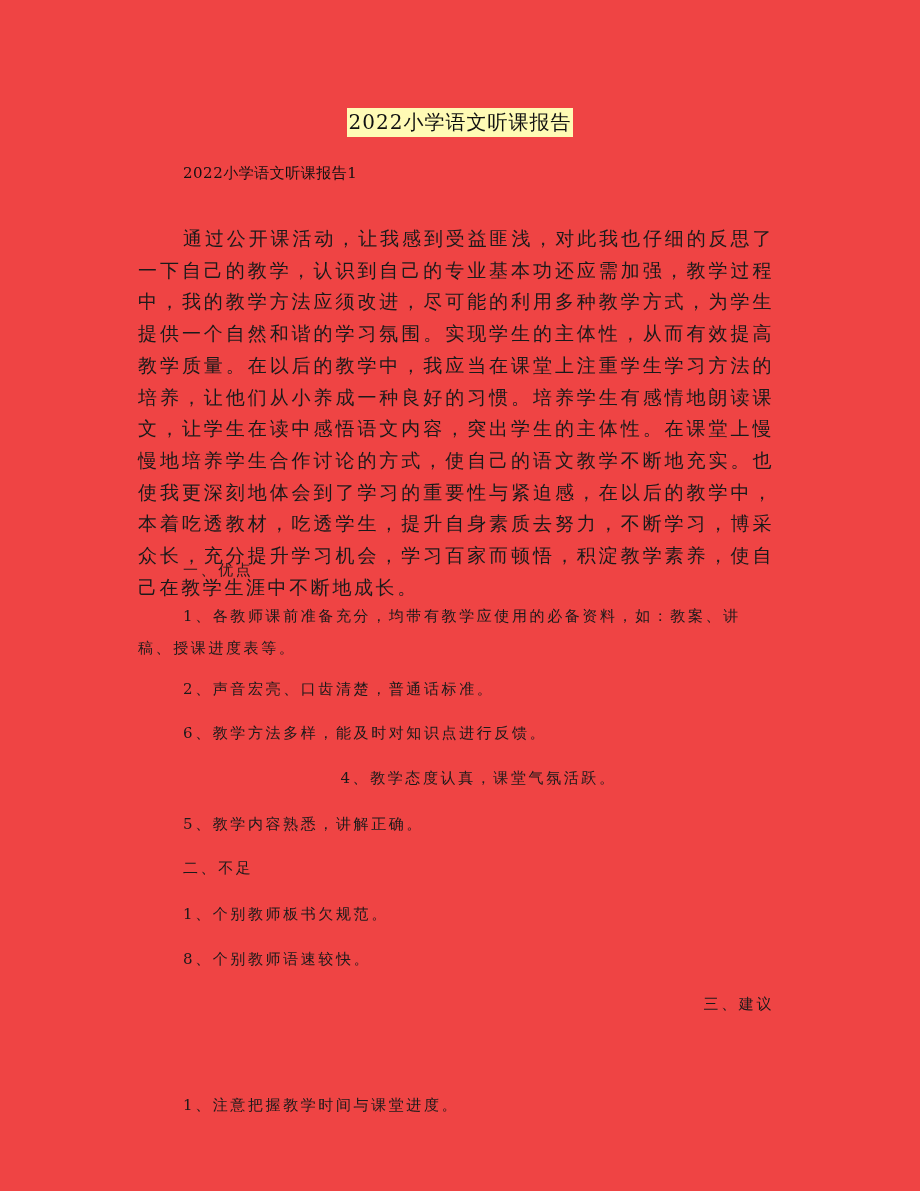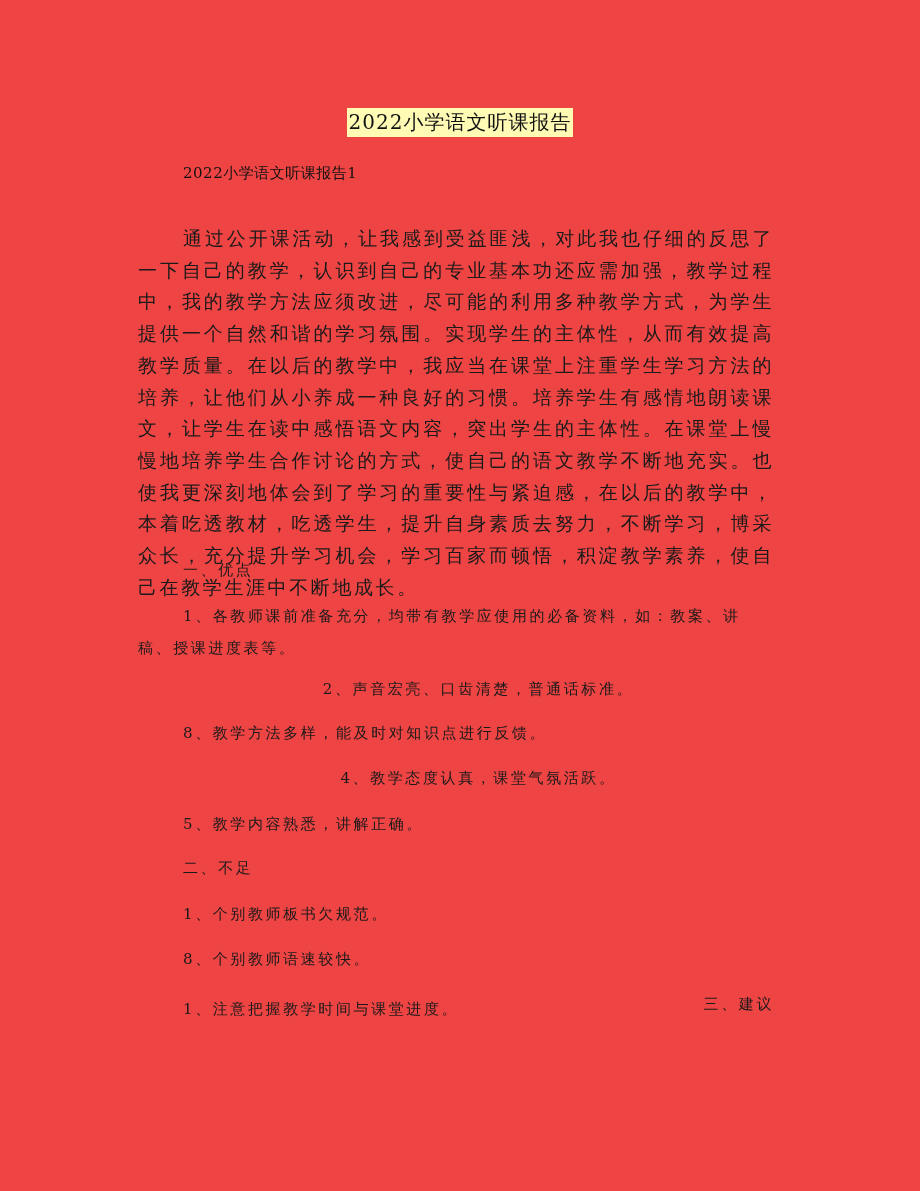--- a/index.html
+++ b/index.html
@@ -85,25 +85,25 @@
   </div>
 
   <div class="section-heading">2022小学语文听课报告1</div>
 
   <div class="body main-para">
     <p class="para">通过公开课活动，让我感到受益匪浅，对此我也仔细的反思了一下自己的教学，认识到自己的专业基本功还应需加强，教学过程中，我的教学方法应须改进，尽可能的利用多种教学方式，为学生提供一个自然和谐的学习氛围。实现学生的主体性，从而有效提高教学质量。在以后的教学中，我应当在课堂上注重学生学习方法的培养，让他们从小养成一种良好的习惯。培养学生有感情地朗读课文，让学生在读中感悟语文内容，突出学生的主体性。在课堂上慢慢地培养学生合作讨论的方式，使自己的语文教学不断地充实。也使我更深刻地体会到了学习的重要性与紧迫感，在以后的教学中，本着吃透教材，吃透学生，提升自身素质去努力，不断学习，博采众长，充分提升学习机会，学习百家而顿悟，积淀教学素养，使自己在教学生涯中不断地成长。</p>
   </div>
 
   <p class="item" style="top:555px;">一、优点</p>
   <p class="item" style="top:601px;">1、各教师课前准备充分，均带有教学应使用的必备资料，如：教案、讲稿、授课进度表等。</p>
-  <p class="item" style="top:674px;text-align:center;">2、声音宏亮、口齿清楚，普通话标准。</p>
-  <p class="item" style="top:718px;">8、教学方法多样，能及时对知识点进行反馈。</p>
+  <p class="item" style="top:674px;">2、声音宏亮、口齿清楚，普通话标准。</p>
+  <p class="item" style="top:718px;">6、教学方法多样，能及时对知识点进行反馈。</p>
   <p class="item" style="top:763px;text-align:center;">4、教学态度认真，课堂气氛活跃。</p>
   <p class="item" style="top:809px;">5、教学内容熟悉，讲解正确。</p>
 
   <p class="item" style="top:853px;">二、不足</p>
   <p class="item" style="top:899px;">1、个别教师板书欠规范。</p>
   <p class="item" style="top:944px;">8、个别教师语速较快。</p>
 
   <p class="item" style="top:989px;text-align:right;">三、建议</p>
-  <p class="item" style="top:994px;">1、注意把握教学时间与课堂进度。</p>
+  <p class="item" style="top:1090px;">1、注意把握教学时间与课堂进度。</p>
 
 </div>
 
 </body></html>

